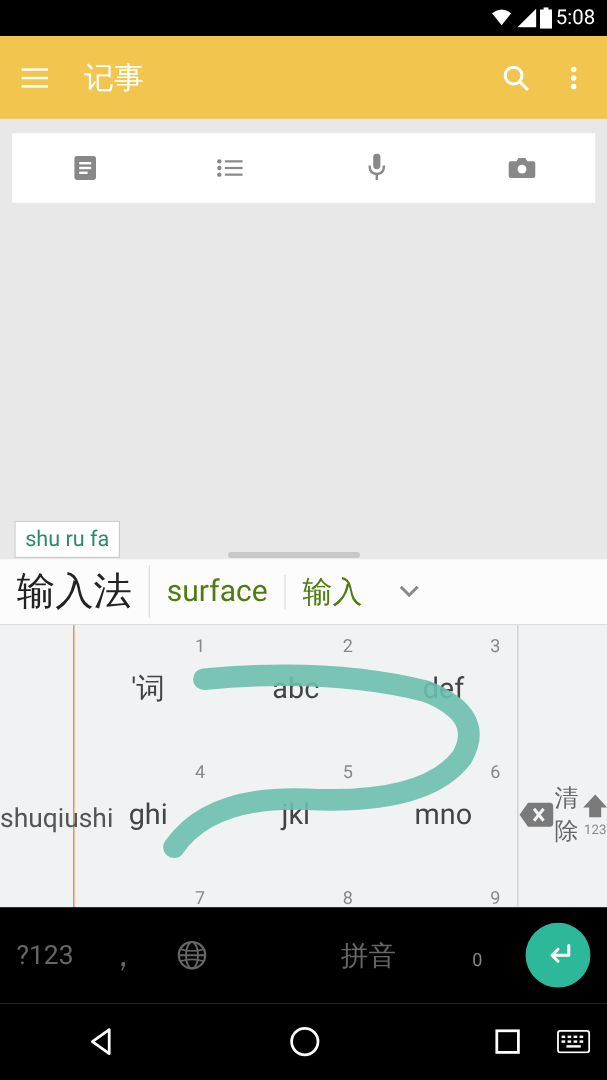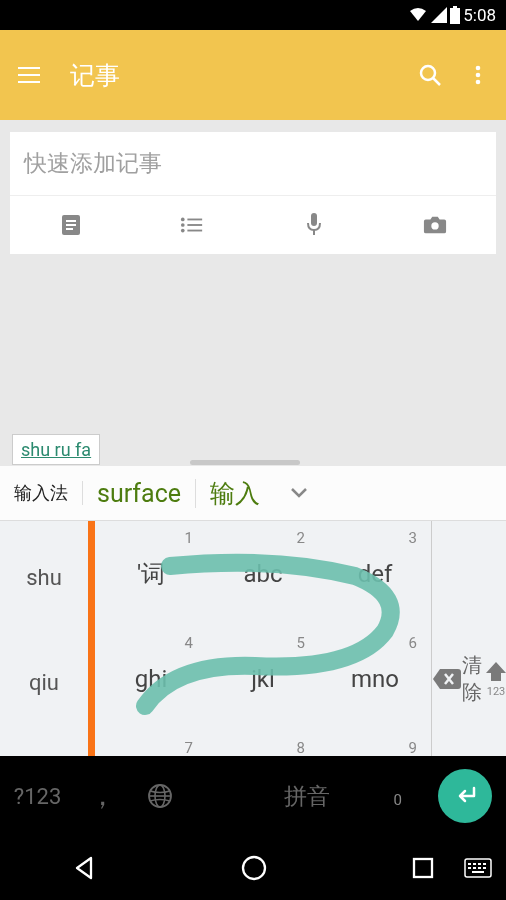--- a/index.html
+++ b/index.html
@@ -1,35 +1,35 @@
 <!DOCTYPE html>
 <html><head>
 <meta charset="utf-8">
 <style>
 *{margin:0;padding:0;box-sizing:border-box;font-family:Roboto,Arial,sans-serif}
 body{width:506px;height:900px;background:#e8e8e8;position:relative;overflow:hidden}
 .status-bar{height:30px;background:#000;color:#fff;display:flex;justify-content:flex-end;align-items:center;padding:0 10px;font-size:17px;gap:3px}
-.app-bar{height:90px;background:#f2c54f;display:flex;align-items:center;padding:0 18px;color:#fff}
+.app-bar{height:69px;background:#f2c54f;display:flex;align-items:center;padding:0 18px;color:#fff}
 .menu-icon{width:22px;height:16px;display:flex;flex-direction:column;justify-content:space-between;margin-right:30px}
 .menu-icon span{height:2px;background:#fff}
 .app-title{flex:1;font-size:25px;font-weight:400}
 .search-icon,.more-icon{margin-left:26px}
 .note-card{margin:12px 10px 0;background:#fff}
 .note-input{padding:16px 14px;color:#a0a0a0;font-size:23px;border-bottom:1px solid #eee}
 .note-toolbar{height:58px;display:flex;align-items:center;justify-content:space-around}
 .tb-icon{color:#888;width:24px;height:24px;display:flex;align-items:center;justify-content:center}
 .content-area{height:195px}
-.pinyin-preview{position:absolute;top:434px;left:12px;background:#fff;border:1px solid #ccc;padding:4px 8px;color:#2b8a6f;font-size:18px;text-decoration:underline}
+.pinyin-preview{position:absolute;top:434px;left:12px;background:#fff;border:1px solid #ccc;padding:4px 8px;color:#2b8a6f;font-size:18px;}
 .handle{position:absolute;top:460px;left:190px;width:110px;height:5px;background:#c8c8c8;border-radius:3px}
 .candidate-bar{position:absolute;top:466px;left:0;right:0;height:55px;background:#fcfcfc;display:flex;align-items:center;border-bottom:1px solid #ddd}
 .candidate{padding:0 14px;font-size:25px;color:#4d7c0f;border-right:1px solid #ddd}
-.candidate.primary{color:#222;font-size:18px}
+.candidate.primary{color:#222;font-size:32px}
 .cand-expand{width:50px;display:flex;justify-content:center;color:#888}
 .keyboard{position:absolute;top:521px;left:0;right:0;height:315px;background:#f0f2f4;display:flex}
-.kb-col-left{width:95px;display:flex;flex-direction:column;border-right:7px solid #f97316}
+.kb-col-left{width:62px;display:flex;flex-direction:row;border-right:1px solid #f97316}
 .kb-col-left .syl{flex:1;display:flex;align-items:center;justify-content:center;font-size:22px;color:#555;padding-top:8px}
 .kb-grid{flex:1;display:grid;grid-template-columns:1fr 1fr 1fr;grid-template-rows:1fr 1fr 1fr}
 .key{position:relative;display:flex;align-items:center;justify-content:center;font-size:24px;color:#444}
 .key .sub{position:absolute;top:8px;right:14px;font-size:15px;color:#888}
 .kb-col-right{width:75px;display:flex;flex-direction:row;border-left:1px solid #ccc}
 .kb-r{flex:1;display:flex;align-items:center;justify-content:center;color:#666;font-size:20px}
 .bottom-row{position:absolute;top:756px;left:0;right:0;height:80px;background:#000000;display:flex;align-items:center}
 .br-key{display:flex;align-items:center;justify-content:center;font-size:22px;color:#666}
 .br-key.sym{width:75px}
 .br-key.comma{width:55px;font-size:28px}
@@ -69,21 +69,20 @@
       <line x1="15" y1="15" x2="22" y2="22" stroke="#fff" stroke-width="2.5"></line>
     </svg>
   <svg class="more-icon" width="20" height="24" viewBox="0 0 20 24">
       <circle cx="10" cy="5" r="2.3" fill="#fff"></circle>
       <circle cx="10" cy="12" r="2.3" fill="#fff"></circle>
       <circle cx="10" cy="19" r="2.3" fill="#fff"></circle>
     </svg>
 </div>
 
 <div class="note-card">
-  <div class="note-input">快速添加记事</div>
   <div class="note-toolbar">
     <div class="tb-icon">
         <svg width="22" height="22" viewBox="0 0 22 22">
           <rect x="2" y="1" width="18" height="20" rx="2" fill="#888"></rect>
           <rect x="6" y="6" width="10" height="2" fill="#fff"></rect>
           <rect x="6" y="10" width="10" height="2" fill="#fff"></rect>
           <rect x="6" y="14" width="7" height="2" fill="#fff"></rect>
         </svg>
       </div>
     <div class="tb-icon">

